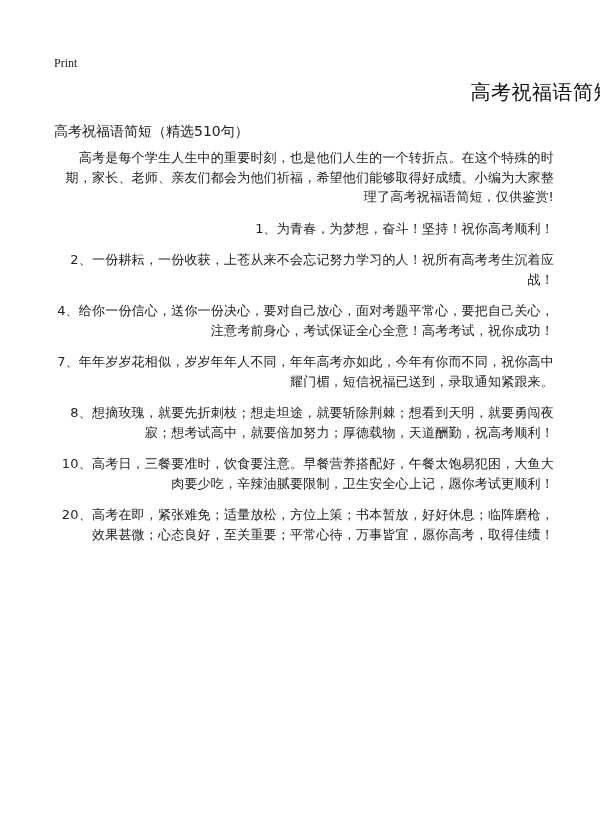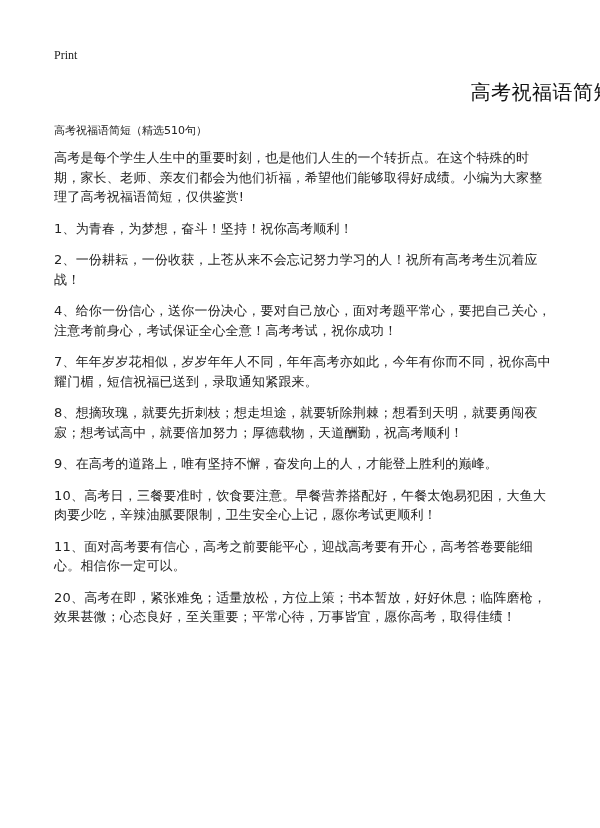--- a/index.html
+++ b/index.html
@@ -2,53 +2,52 @@
 <html><head>
   <meta charset="utf-8">
   <style>
     html, body { margin: 0; padding: 0; background: #ffffff; }
     body {
       width: 600px; height: 828px; overflow: hidden; position: relative;
       color: #1a1a1a;
       font-family: "DejaVu Sans", "Liberation Sans", sans-serif;
     }
     .print-label {
-      position: absolute; left: 54px; top: 48px;
+      position: absolute; left: 54px; top: 56px;
       font-family: "Liberation Serif", "DejaVu Serif", serif;
       font-size: 12px; color: #222;
     }
     .doc-title {
       position: absolute; left: 0; width: 600px; top: 79px;
       text-align: right; font-size: 20px; color: #111; letter-spacing: 0.5px; margin-left: 14px;
     }
     .subtitle {
       position: absolute; left: 54px; top: 123px;
-      font-size: 11px; color: #222;
+      font-size: 14px; color: #222;
     }
     .content {
       position: absolute; left: 54px; top: 148px; width: 500px;
     }
     .para {
       font-size: 13px; line-height: 19.5px; margin: 0 0 12px 0; color: #222;
       letter-spacing: 0.2px;
+      text-align: right;
     }
   </style>
 </head>
 <body>
 
 <div class="print-label">Print</div>
 
 <div class="doc-title">高考祝福语简短</div>
 
 <div class="subtitle">高考祝福语简短（精选510句）</div>
 
 <div class="content">
   <p class="para">高考是每个学生人生中的重要时刻，也是他们人生的一个转折点。在这个特殊的时期，家长、老师、亲友们都会为他们祈福，希望他们能够取得好成绩。小编为大家整理了高考祝福语简短，仅供鉴赏!</p>
   <p class="para">1、为青春，为梦想，奋斗！坚持！祝你高考顺利！</p>
   <p class="para">2、一份耕耘，一份收获，上苍从来不会忘记努力学习的人！祝所有高考考生沉着应战！</p>
   <p class="para">4、给你一份信心，送你一份决心，要对自己放心，面对考题平常心，要把自己关心，注意考前身心，考试保证全心全意！高考考试，祝你成功！</p>
   <p class="para">7、年年岁岁花相似，岁岁年年人不同，年年高考亦如此，今年有你而不同，祝你高中耀门楣，短信祝福已送到，录取通知紧跟来。</p>
   <p class="para">8、想摘玫瑰，就要先折刺枝；想走坦途，就要斩除荆棘；想看到天明，就要勇闯夜寂；想考试高中，就要倍加努力；厚德载物，天道酬勤，祝高考顺利！</p>
-  <p class="para">9、在高考的道路上，唯有坚持不懈，奋发向上的人，才能登上胜利的巅峰。</p>
   <p class="para">10、高考日，三餐要准时，饮食要注意。早餐营养搭配好，午餐太饱易犯困，大鱼大肉要少吃，辛辣油腻要限制，卫生安全心上记，愿你考试更顺利！</p>
-  <p class="para">11、面对高考要有信心，高考之前要能平心，迎战高考要有开心，高考答卷要能细心。相信你一定可以。</p>
   <p class="para">20、高考在即，紧张难免；适量放松，方位上策；书本暂放，好好休息；临阵磨枪，效果甚微；心态良好，至关重要；平常心待，万事皆宜，愿你高考，取得佳绩！</p>
 </div>
 
 </body></html>

